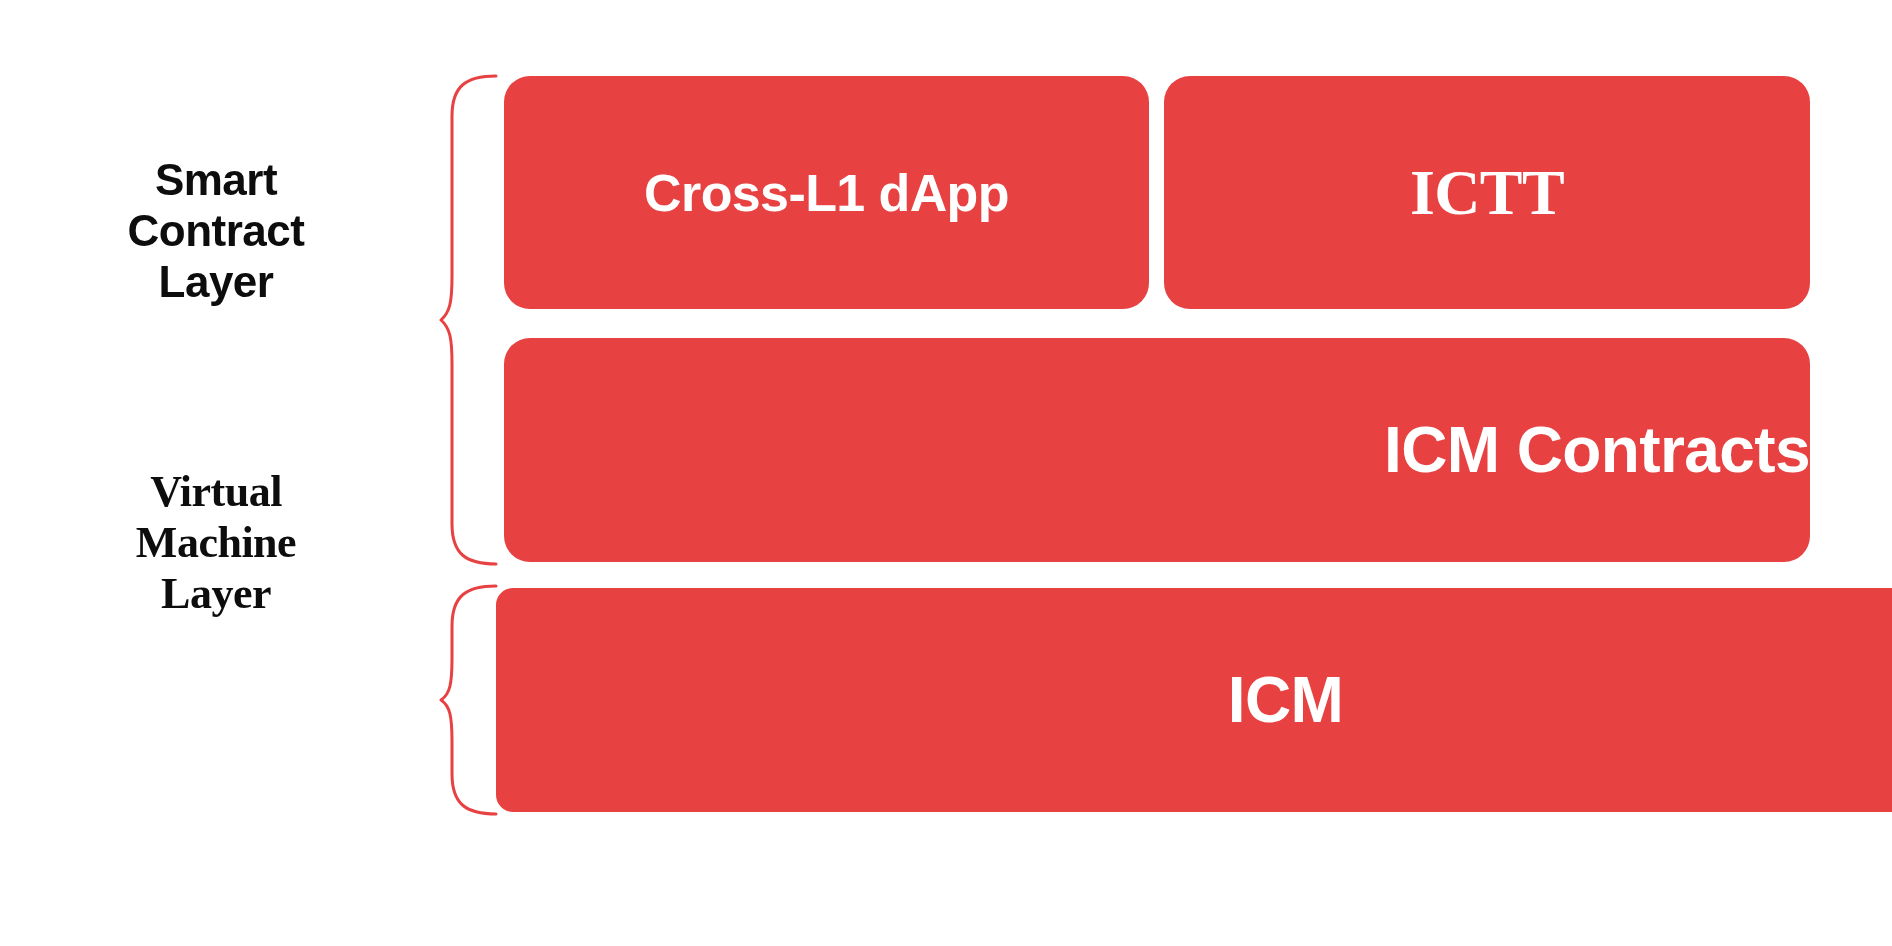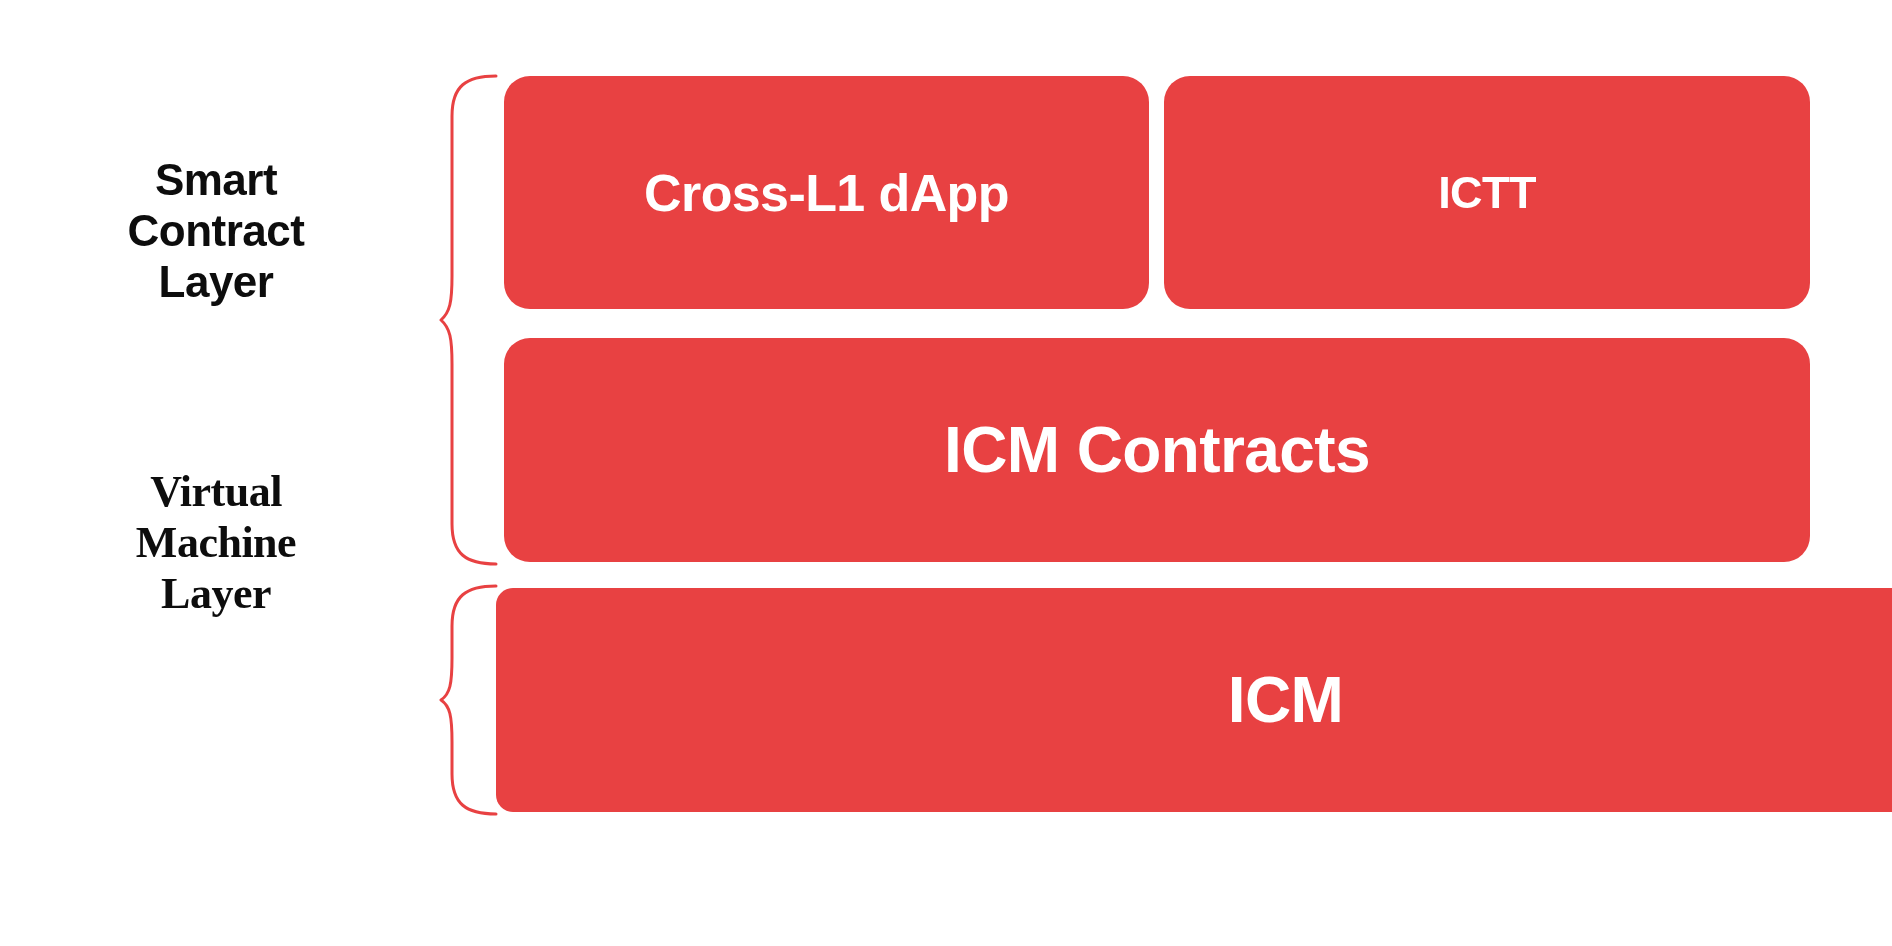--- a/index.html
+++ b/index.html
@@ -72,24 +72,24 @@
   }
 
   #box-cross-l1-dapp {
     left: 504px;  top: 76px;  width: 645px;  height: 233px;
   }
   #box-cross-l1-dapp .box-text { font-size: 52px; }
 
   #box-ictt {
     left: 1164px; top: 76px;  width: 646px;  height: 233px;
   }
-  #box-ictt .box-text { font-size: 45px; }
+  #box-ictt .box-text { font-size: 64px; font-family: Liberation Serif, serif; }
 
   #box-icm-contracts {
-    left: 504px;  top: 338px; width: 1306px; height: 224px;
+    left: 504px;  top: 338px; width: 1306px; height: 224px; justify-content: flex-end;
   }
   #box-icm-contracts .box-text { font-size: 64px; }
 
   #box-icm {
     left: 496px;  top: 588px; width: 1579px; height: 224px; border-radius: 17px;
   }
   #box-icm .box-text { font-size: 64px; }
 </style>
 </head>
 <body>

